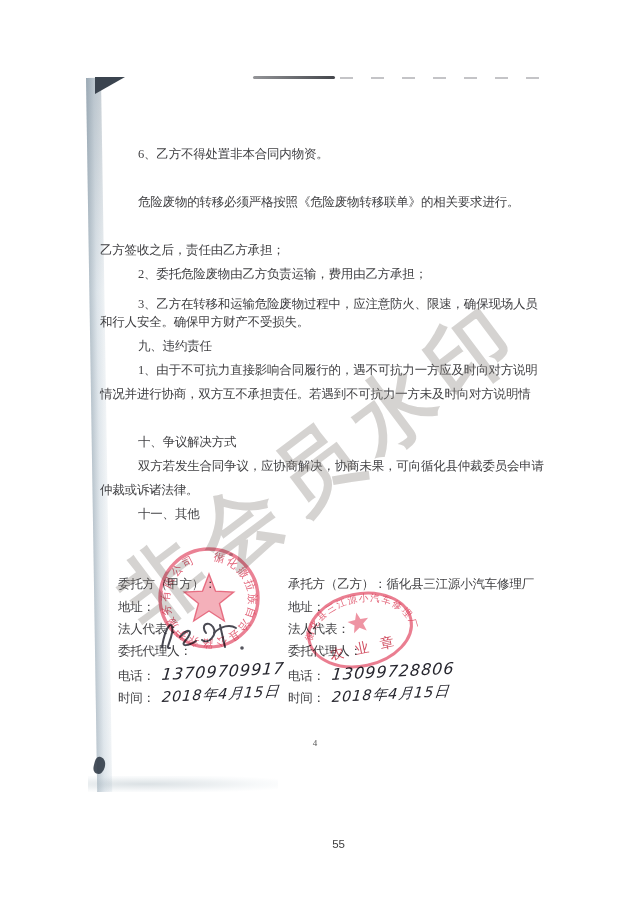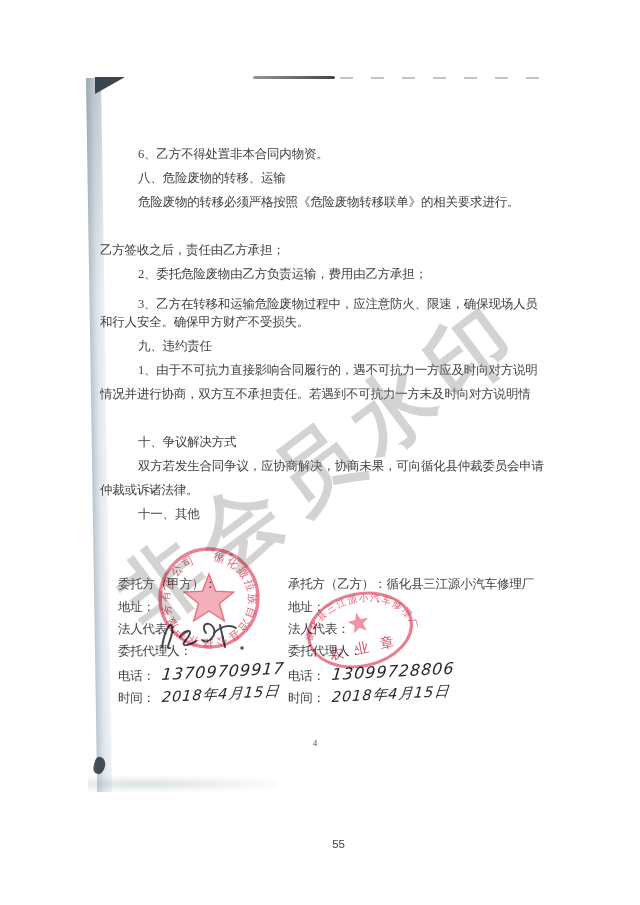--- a/index.html
+++ b/index.html
@@ -65,21 +65,20 @@
   <div class="corner-fold"></div>
   <div class="streak-a"></div>
   <div class="streak-b"></div>
   <div class="corner-blob"></div>
   <div class="bottom-shadow"></div>
   <div class="speck"></div>
 
   <div class="watermark">非会员水印</div>
 
   <div class="bl ind" style="top:146px">6、乙方不得处置非本合同内物资。</div>
-  <div class="bl ind" style="top:170px">八、危险废物的转移、运输</div>
   <div class="bl ind" style="top:194px">危险废物的转移必须严格按照《危险废物转移联单》的相关要求进行。</div>
   <div class="bl" style="top:242px">乙方签收之后，责任由乙方承担；</div>
   <div class="bl ind" style="top:266px">2、委托危险废物由乙方负责运输，费用由乙方承担；</div>
   <div class="bl ind" style="top:296px">3、乙方在转移和运输危险废物过程中，应注意防火、限速，确保现场人员</div>
   <div class="bl" style="top:314px">和行人安全。确保甲方财产不受损失。</div>
   <div class="bl ind" style="top:338px">九、违约责任</div>
   <div class="bl ind" style="top:362px">1、由于不可抗力直接影响合同履行的，遇不可抗力一方应及时向对方说明</div>
   <div class="bl" style="top:386px">情况并进行协商，双方互不承担责任。若遇到不可抗力一方未及时向对方说明情</div>
   <div class="bl ind" style="top:434px">十、争议解决方式</div>
   <div class="bl ind" style="top:458px">双方若发生合同争议，应协商解决，协商未果，可向循化县仲裁委员会申请</div>

